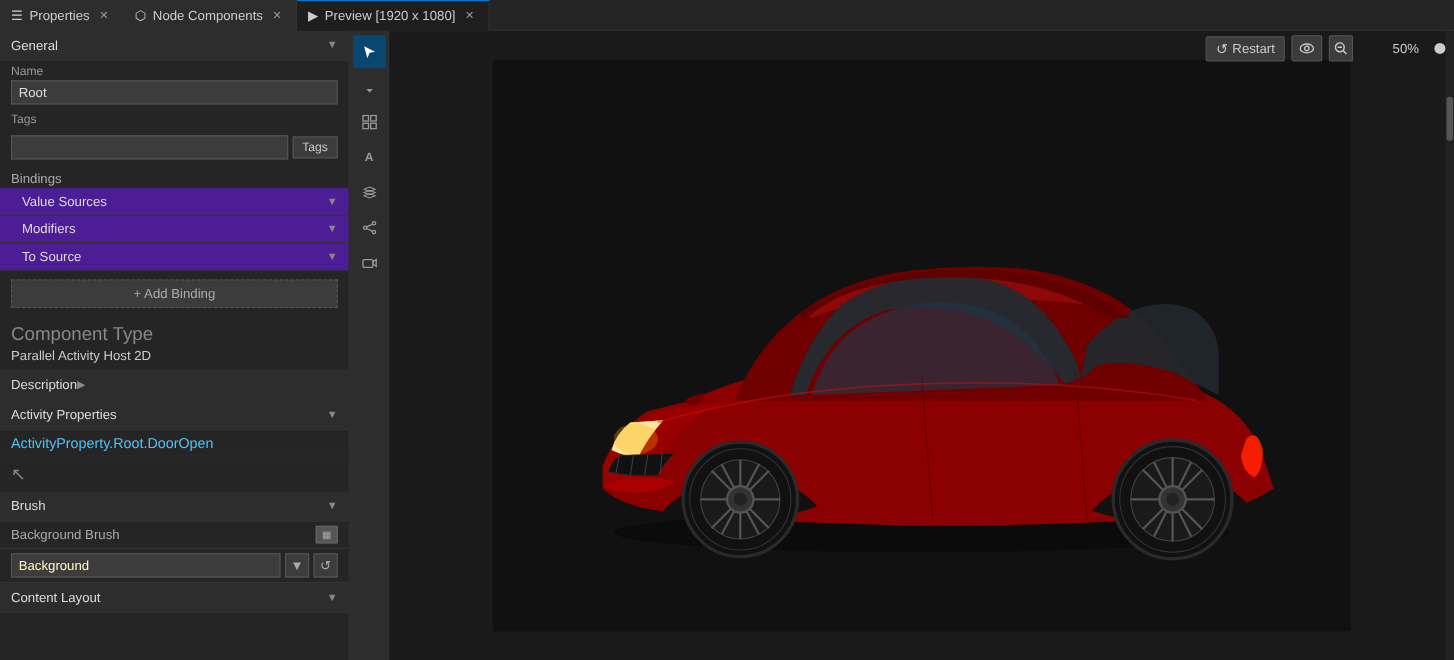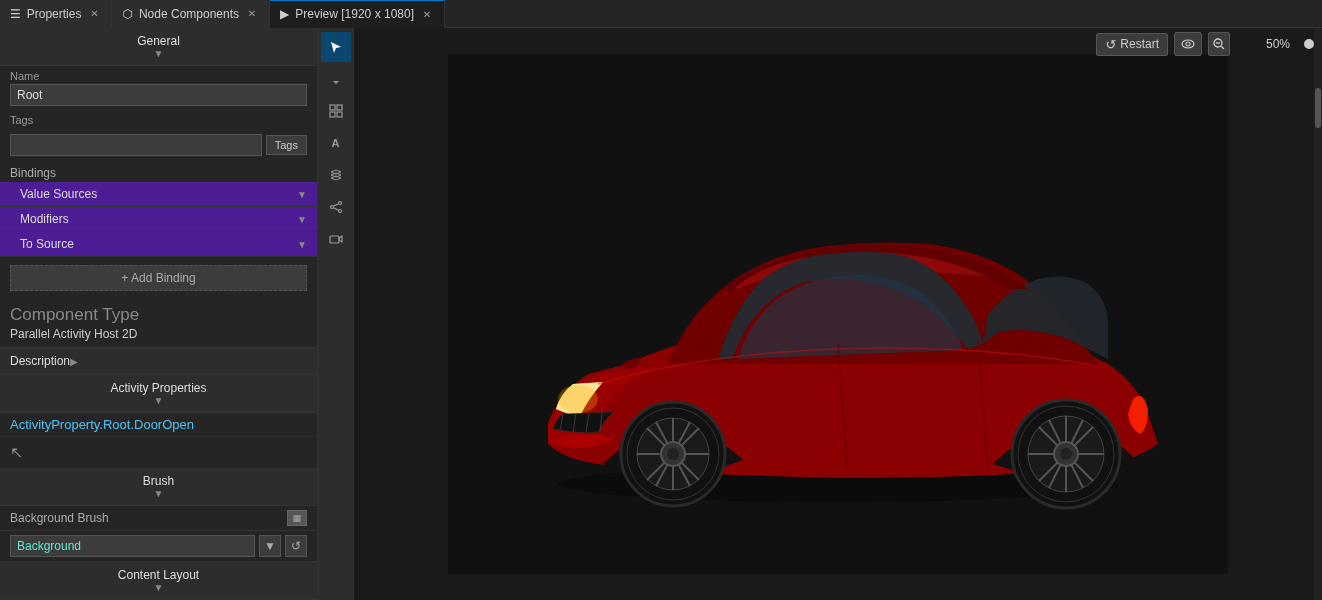--- a/index.html
+++ b/index.html
@@ -76,21 +76,20 @@
     
     .section-header {
       display: flex;
       align-items: center;
       justify-content: space-between;
       padding: 6px 10px;
       background: #2d2d2d;
       border-bottom: 1px solid #333;
       cursor: pointer;
       user-select: none;
-      flex-direction: column;
     }
     .section-title {
       font-size: 12px;
       color: #ddd;
       font-weight: 500;
     }
     .section-arrow {
       font-size: 10px;
       color: #888;
     }
@@ -231,21 +230,21 @@
       display: flex;
       align-items: center;
       padding: 4px 10px;
       gap: 4px;
       border-bottom: 1px solid #333;
     }
     .dropdown-select {
       flex: 1;
       background: #3c3c3c;
       border: 1px solid #555;
-      color: #5eead4;
+      color: #fef9c3;
       padding: 3px 6px;
       font-size: 12px;
       outline: none;
       appearance: none;
       cursor: pointer;
     }
     .dropdown-arrow-btn {
       background: #3c3c3c;
       border: 1px solid #555;
       color: #aaa;

